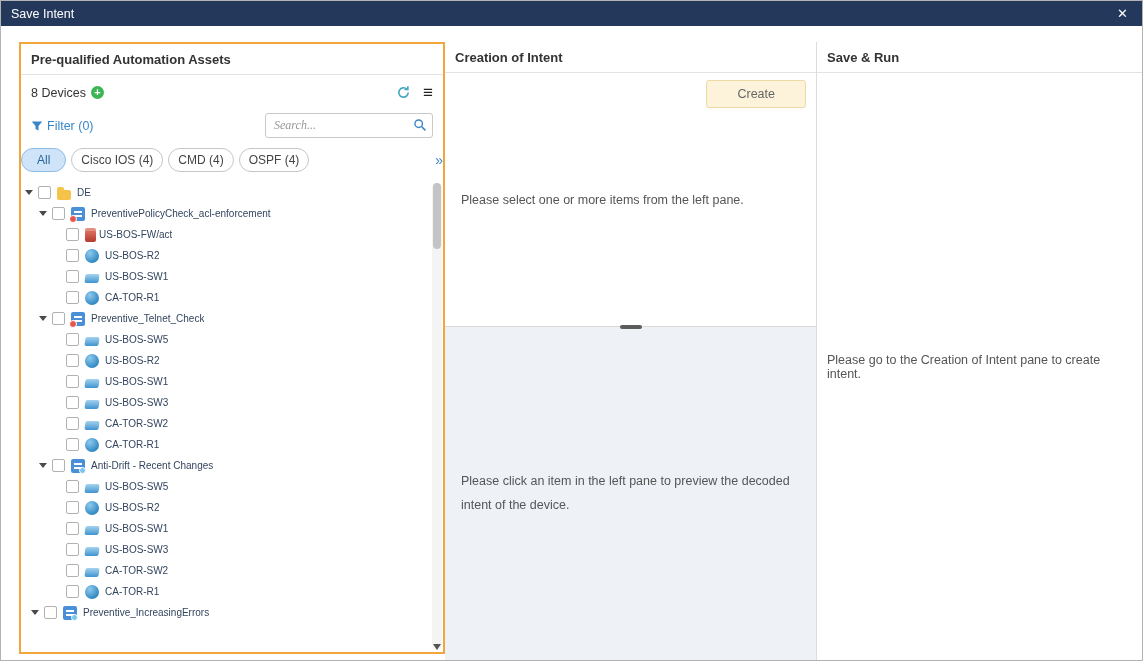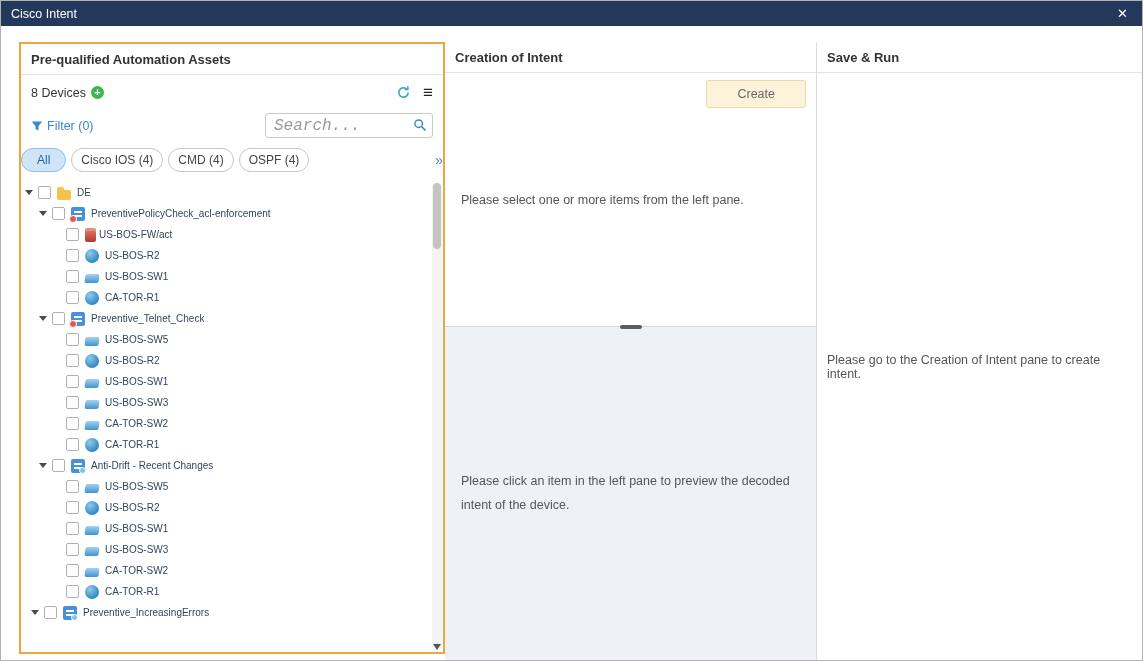--- a/index.html
+++ b/index.html
@@ -69,22 +69,22 @@
     flex:none; display:flex; align-items:center;
     padding:7px 10px 5px; font-size:12.5px;
   }
   .funnel { display:inline-flex; margin-right:4px; cursor:pointer; }
   .filter-label { color:#3a87c8; cursor:pointer; }
   .searchbox { margin-left:auto; position:relative; width:168px; }
   .searchbox input {
     width:100%; height:25px;
     border:1px solid #c9c9c9; border-radius:3px;
     padding:0 26px 0 8px;
-    font-family:Liberation Mono, monospace;
-    font-size:16px; color:#555;
+    font-family:Liberation Serif, serif;
+    font-size:12px; color:#555;
   }
   .searchbox input::placeholder { color:#999; font-style:italic; }
   .searchbox .mag { position:absolute; right:6px; top:5px; cursor:pointer; }
   .chips-row {
     flex:none; display:flex; align-items:center; gap:5px;
     padding:5px 0 9px;
   }
   .chip {
     border:1px solid #c6c6c6; border-radius:13px;
     padding:4px 9px; font-size:12px; color:#444;
@@ -209,21 +209,21 @@
   .right-body {
     flex:1; display:flex; align-items:center; padding:0 10px;
   }
 </style>
 </head>
 <body>
 
 <div class="modal">
 
   <div class="titlebar">
-    <span>Cisco Intent</span>
+    <span>Save Intent</span>
     <span class="close">✕</span>
   </div>
 
   <div class="bodyarea">
 
     <div class="panel-left">
       <div class="panel-header">Pre-qualified Automation Assets</div>
 
       <div class="devices-row">
         <span>8 Devices</span>

